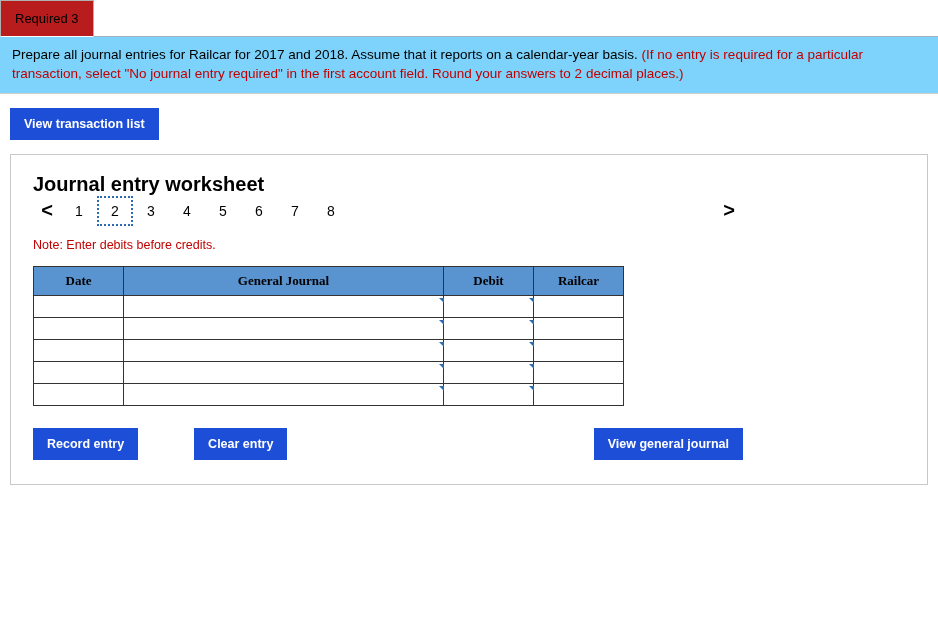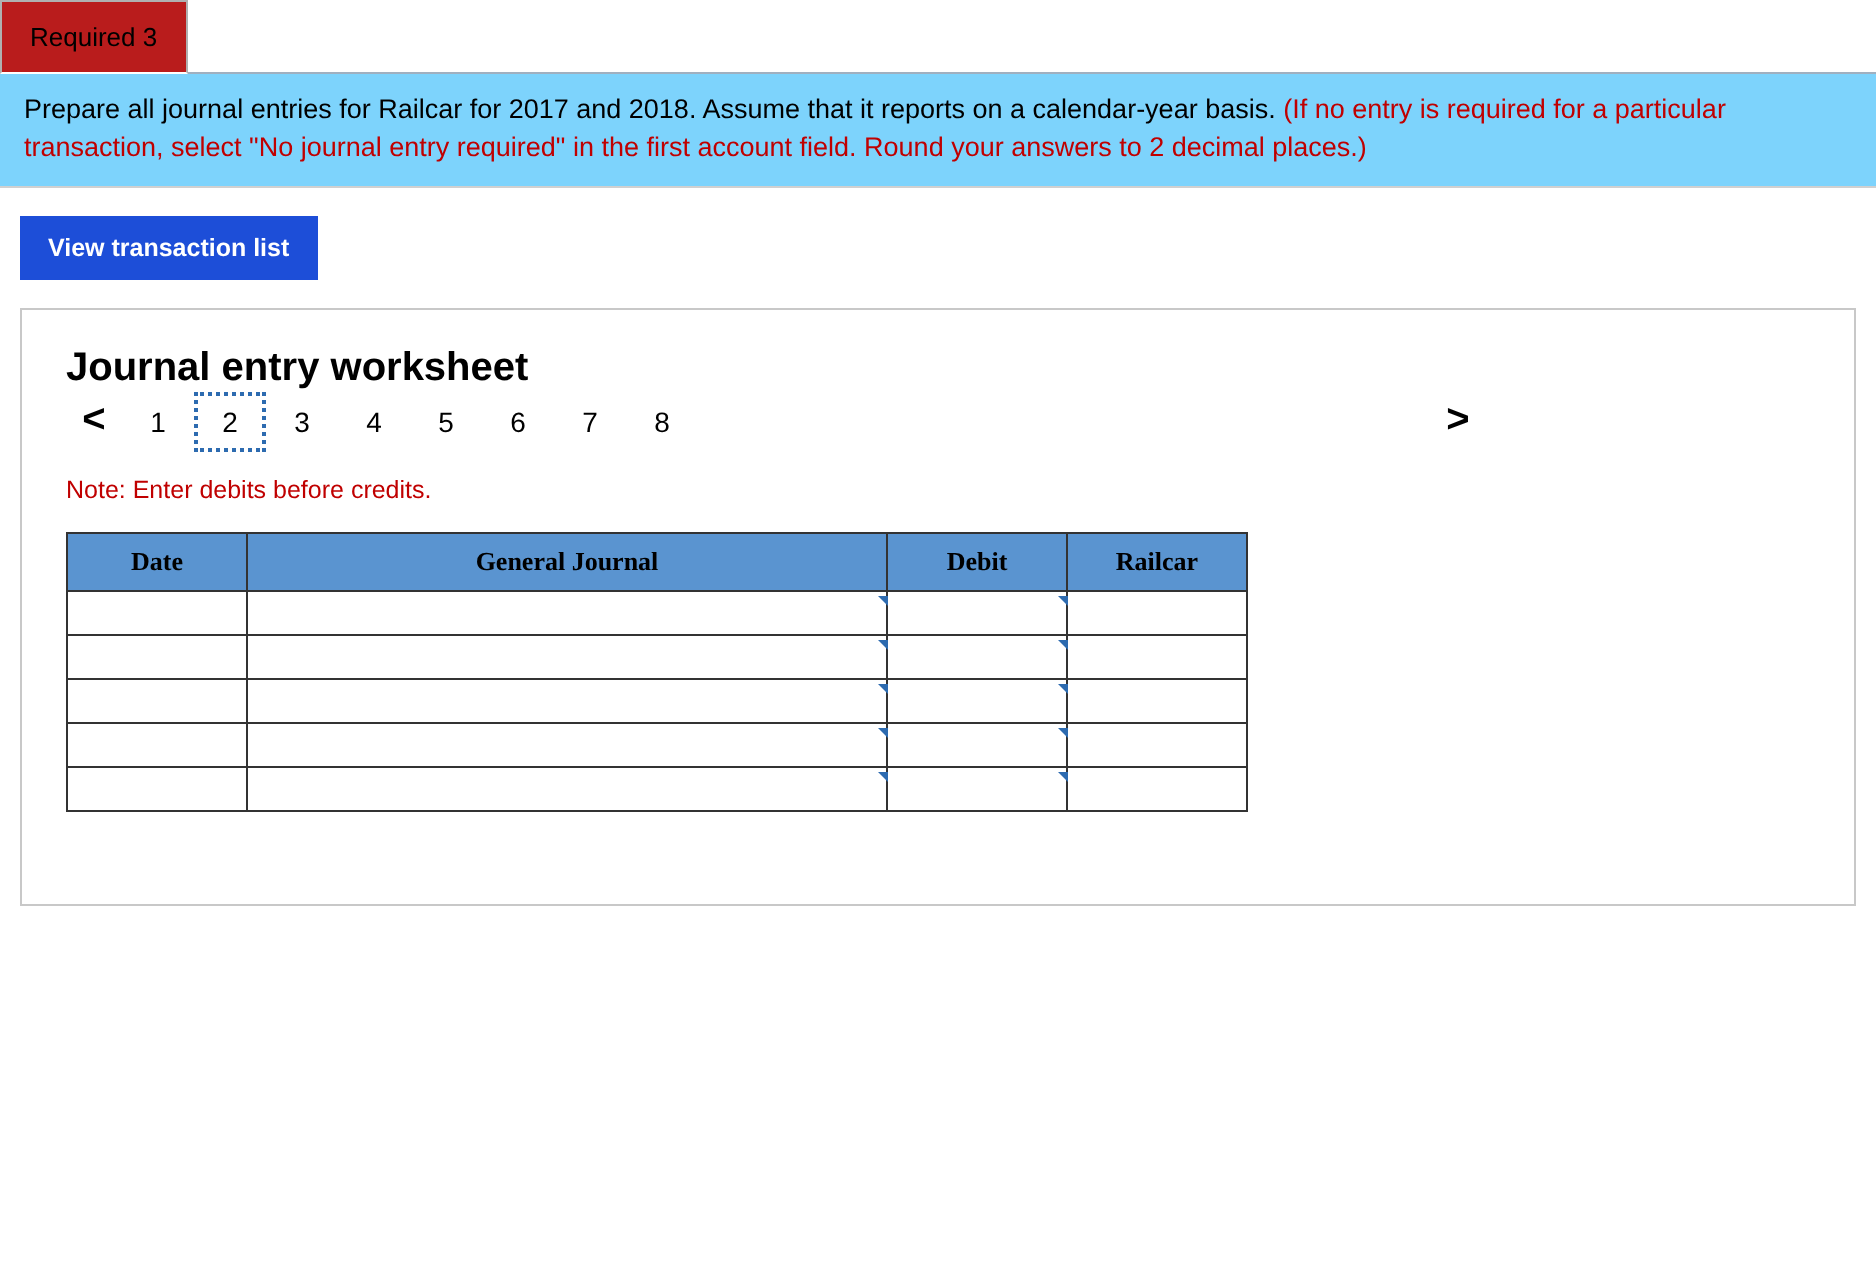--- a/index.html
+++ b/index.html
@@ -224,16 +224,23 @@
         </tr>
         <tr>
           <td class="date-cell"></td>
           <td class="dd"></td>
           <td class="dd"></td>
           <td></td>
         </tr>
       </tbody>
     </table>
 
+    <div class="action-row">
+      <button class="btn-blue">Record entry</button>
+      <div class="gap"></div>
+      <button class="btn-blue">Clear entry</button>
+      <div class="flex"></div>
+      <button class="btn-blue">View general journal</button>
+    </div>
 
   </div>
 
 </div>
 
 </body></html>

